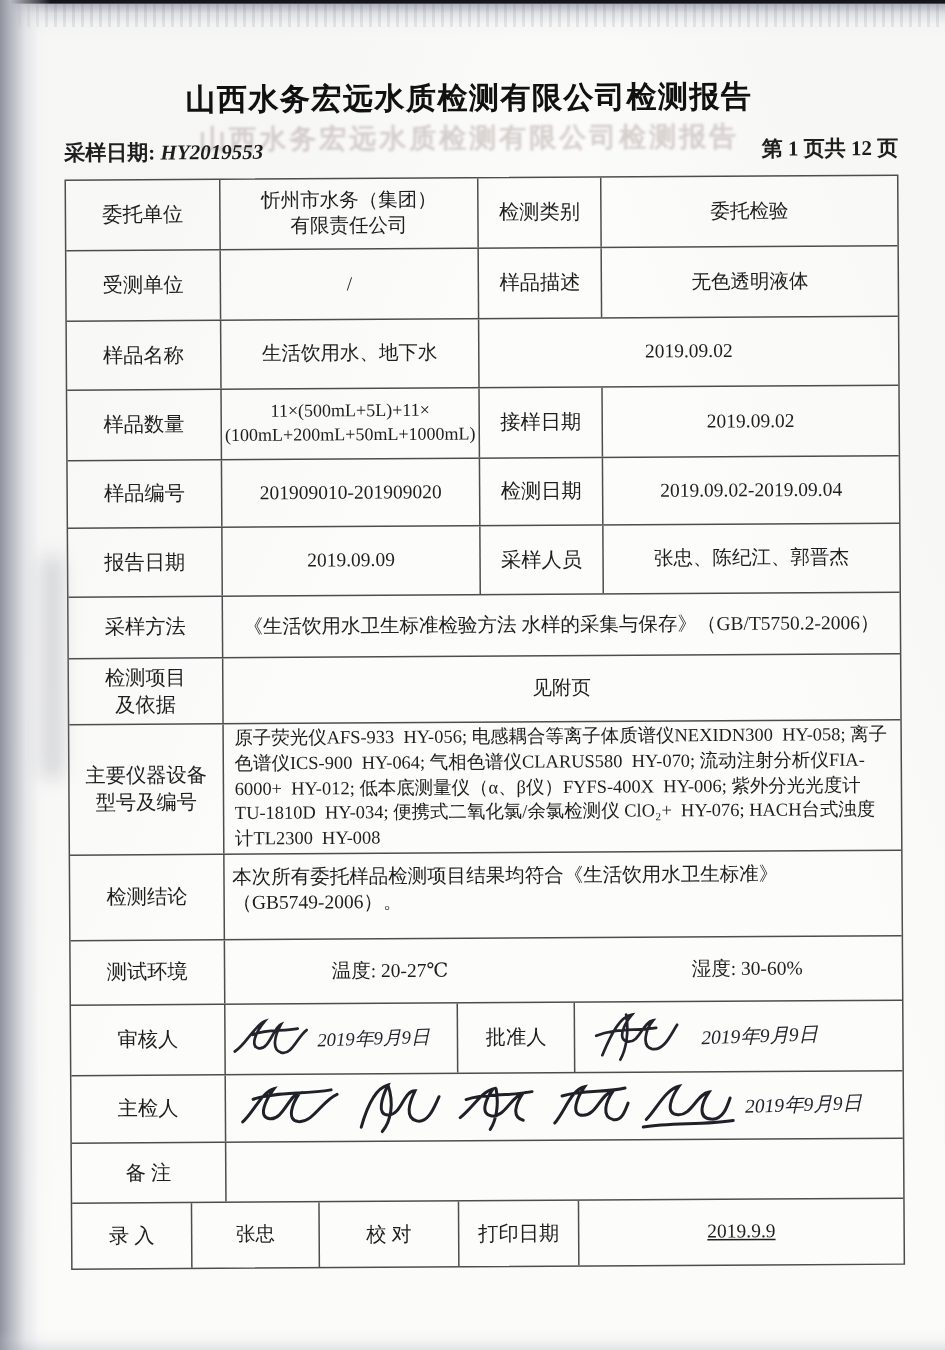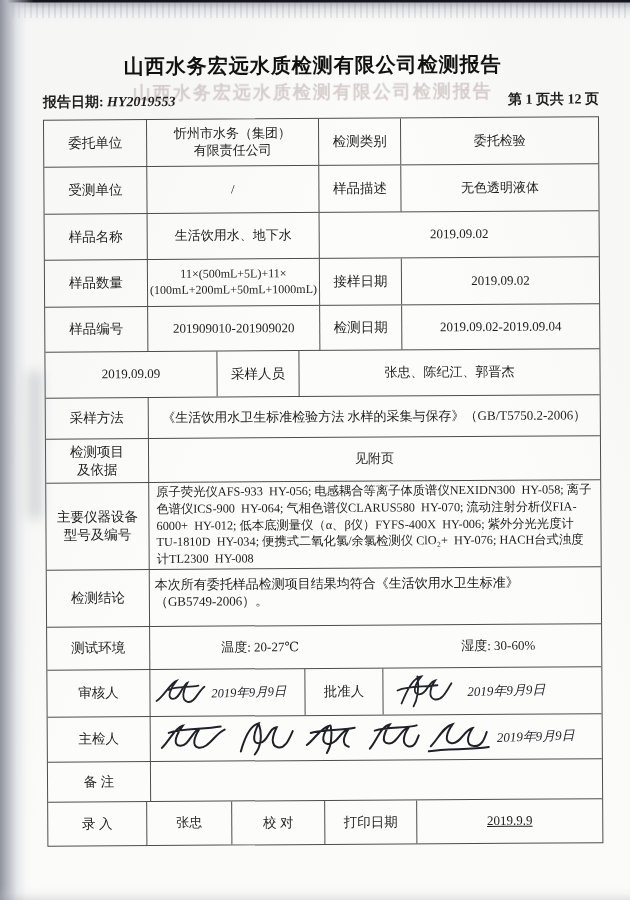--- a/index.html
+++ b/index.html
@@ -61,36 +61,36 @@
   .env-temp{width:240px;text-align:left;}
   .env-hum{text-align:right;}
 
   .sig-cell{display:flex;align-items:center;justify-content:flex-start;padding-left:4px;gap:3px;}
   .w-s1{width:155px;}
   .w-l2b{width:78px;}
   .hand{font-style:italic;font-size:12.5px;white-space:nowrap;transform:rotate(-1.5deg);color:#22222a;}
   .hand-lg{font-size:13px;}
   svg.sig{flex:0 0 auto;}
 
-  .f1{width:99px;} .f2{width:85px;} .f3{width:93px;} .f4{width:80px;} .f5{width:92px;} .f6{flex:1;text-decoration:underline;}
+  .f1{width:80px;} .f2{width:85px;} .f3{width:93px;} .f4{width:80px;} .f5{width:80px;} .f6{flex:1;text-decoration:underline;}
 </style>
 </head>
 <body>
 
 <div class="scan">
   <div class="paper-mottle"></div>
 
   <div class="sheet">
 
     <div class="title">山西水务宏远水质检测有限公司检测报告</div>
     <div class="ghost-title">山西水务宏远水质检测有限公司检测报告</div>
 
     <div class="meta">
       <div>
-        <span>报告日期:</span>
+        <span>采样日期:</span>
         <span class="val">HY2019553</span>
       </div>
       <div>第 1 页共 12 页</div>
     </div>
 
     <div class="tbl">
 
       <div class="tr h47">
         <div class="td lab w-label">委托单位</div>
         <div class="td w-val preline">忻州市水务（集团）
@@ -121,20 +121,21 @@
       </div>
 
       <div class="tr h45">
         <div class="td lab w-label">样品编号</div>
         <div class="td w-val">201909010-201909020</div>
         <div class="td lab w-l2">检测日期</div>
         <div class="td w-v2">2019.09.02-2019.09.04</div>
       </div>
 
       <div class="tr h46">
+        <div class="td lab w-label">报告日期</div>
         <div class="td w-val">2019.09.09</div>
         <div class="td lab w-l2">采样人员</div>
         <div class="td w-v2">张忠、陈纪江、郭晋杰</div>
       </div>
 
       <div class="tr h41">
         <div class="td lab w-label">采样方法</div>
         <div class="td w-rest">《生活饮用水卫生标准检验方法 水样的采集与保存》（GB/T5750.2-2006）</div>
       </div>
 

